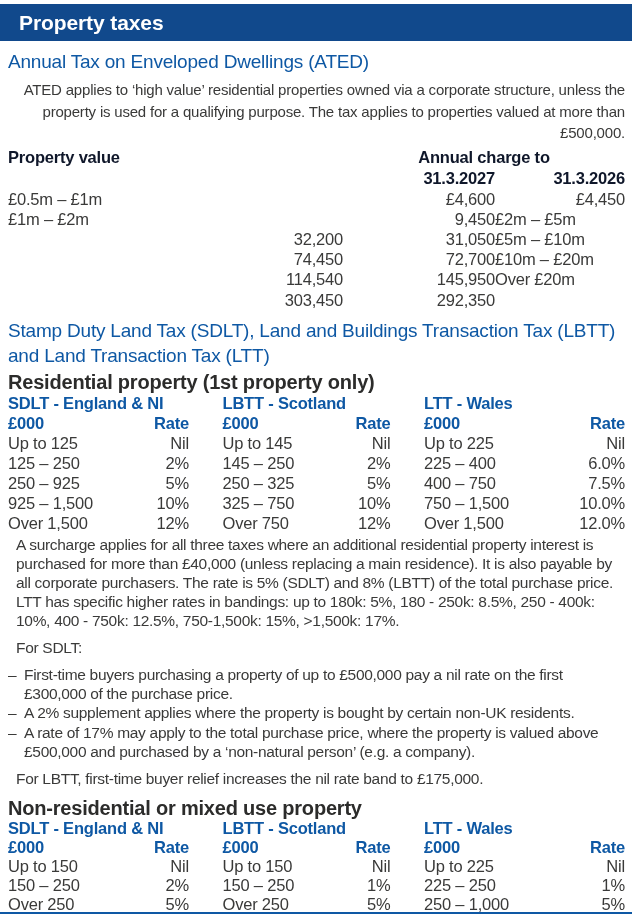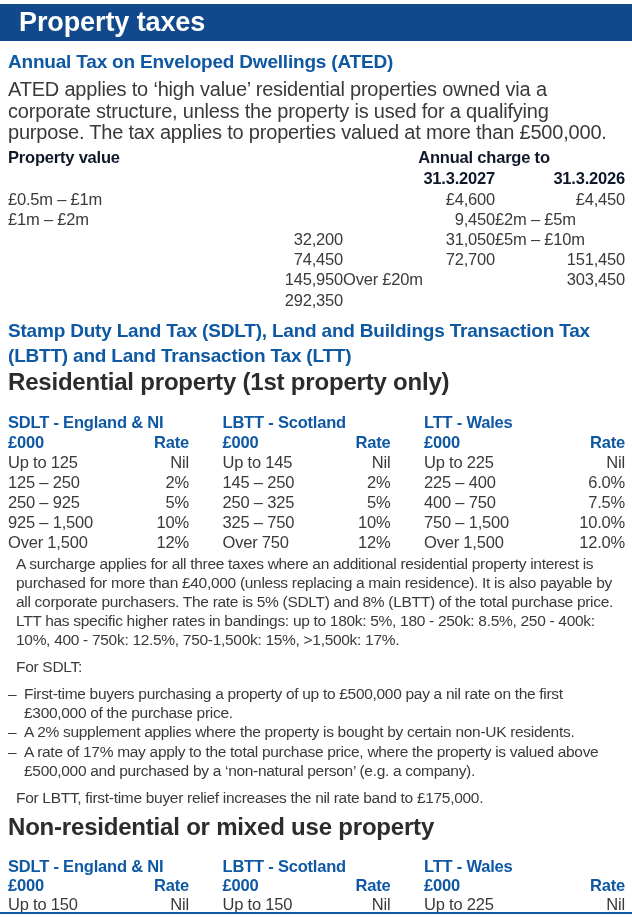--- a/index.html
+++ b/index.html
@@ -4,35 +4,35 @@
 <style>
   html,body{margin:0;padding:0;}
   body{
     width:632px;height:917px;background:#ffffff;overflow:hidden;position:relative;
     font-family:"Liberation Sans", sans-serif;color:#3a3a39;letter-spacing:-0.2px;
   }
   .titlebar{
     margin-top:4px;height:37px;background:#11498c;display:flex;align-items:center;
     padding-left:19px;
   }
-  .titlebar h1{margin:0;color:#ffffff;font-size:27px;font-weight:bold;letter-spacing:-0.1px;}
+  .titlebar h1{margin:0;color:#ffffff;font-size:21px;font-weight:bold;letter-spacing:-0.1px;}
   .content{padding:0 7px 0 8px;}
-  h2{color:#0e58a4;font-weight:bold;margin:0;}
+  h2{color:#0e58a4;font-weight:normal;margin:0;}
   .h2-ated{font-size:19px;line-height:25px;margin-top:8px;}
   .h2-stamp{font-size:19px;line-height:25.5px;margin-top:8px;}
-  h3{color:#2c2c2b;font-size:24px;line-height:22px;margin:2px 0 0;font-weight:bold;}
-  .intro{font-size:20px;line-height:21.5px;margin:5px 0 0;}
+  h3{color:#2c2c2b;font-size:20px;line-height:22px;margin:2px 0 0;font-weight:bold;}
+  .intro{font-size:15px;line-height:21.5px;margin:5px 0 0;text-align:right;}
   
   .ated-grid{display:grid;grid-template-columns:1fr 152px 130px;font-size:16.5px;margin-top:3px;}
   .ated-grid .hcell{color:#0f172a;font-weight:bold;line-height:21px;}
   .ated-grid .group{grid-column:2/4;text-align:center;}
   .ated-grid .num{text-align:right;}
   .ated-grid .cell{line-height:20.2px;}
   
-  .ratecols{display:flex;justify-content:space-between;margin-top:19px;gap:12px;}
+  .ratecols{display:flex;justify-content:space-between;margin-top:0;gap:12px;}
   .rcol{font-size:16.5px;}
   .rcol.w1{width:181px;}
   .rcol.w2{width:168px;}
   .rcol.w3{width:201px;}
   .region{color:#0e58a4;font-weight:bold;line-height:20px;white-space:nowrap;}
   .rrow{display:flex;justify-content:space-between;line-height:20px;}
   .rrow.hd span{color:#0e58a4;font-weight:bold;}
   .ratecols.compact .region{line-height:19px;}
   .ratecols.compact .rrow{line-height:19px;}
   
@@ -71,21 +71,22 @@
     <div class="cell num">9,450</div>
 
     <div class="cell">£2m – £5m</div>
     <div class="cell num">32,200</div>
     <div class="cell num">31,050</div>
 
     <div class="cell">£5m – £10m</div>
     <div class="cell num">74,450</div>
     <div class="cell num">72,700</div>
 
-    <div class="cell num">151,450</div>
+    <div class="cell">£10m – £20m</div>
+    <div class="cell num">114,540</div>
     <div class="cell num">145,950</div>
 
     <div class="cell">Over £20m</div>
     <div class="cell num">303,450</div>
     <div class="cell num">292,350</div>
   </div>
 
   <h2 class="h2-stamp">Stamp Duty Land Tax (SDLT), Land and Buildings Transaction Tax (LBTT) and Land Transaction Tax (LTT)</h2>
   <h3>Residential property (1st property only)</h3>
 

